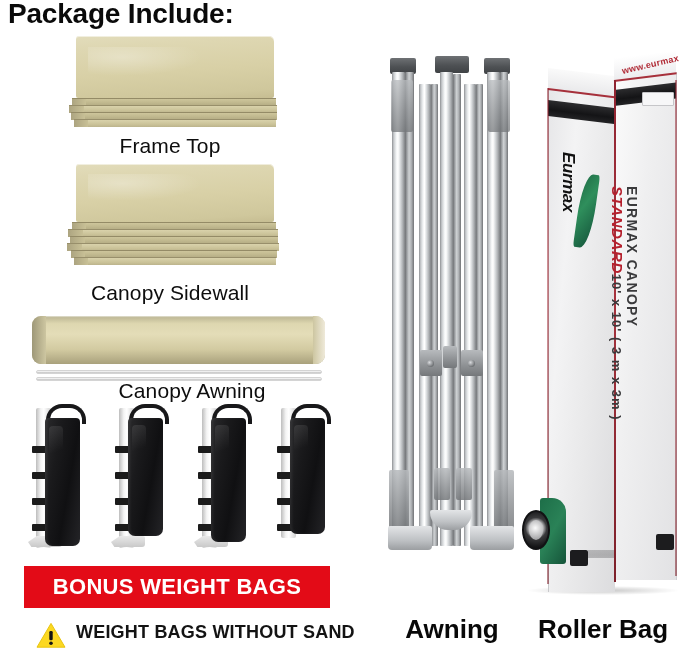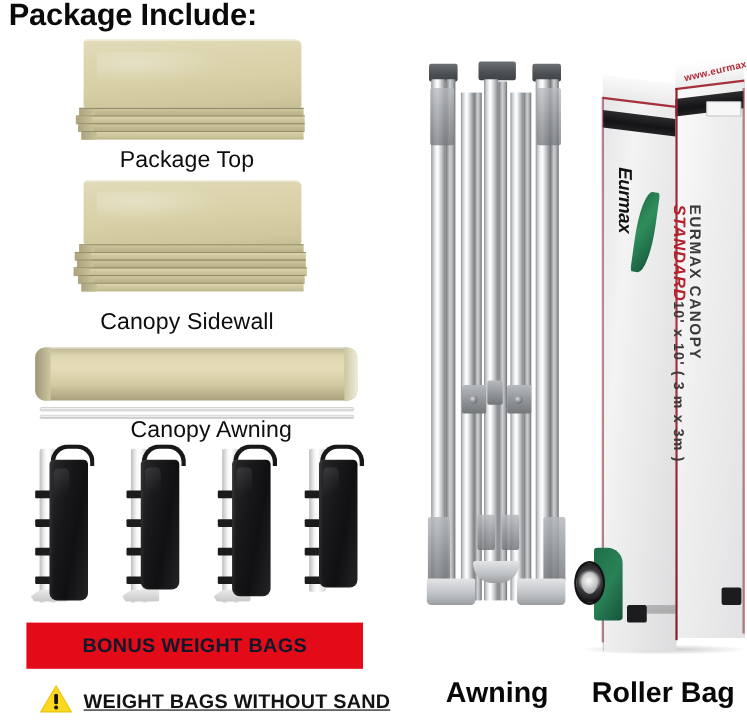--- a/index.html
+++ b/index.html
@@ -155,35 +155,34 @@
     left: 24px;
     top: 566px;
     width: 306px;
     height: 42px;
     background: #e30b17;
     display: flex;
     align-items: center;
     justify-content: center;
   }
   #bonus-banner-text {
-    color: #0f172a;
-    font-size: 18px;
+    color: #ffffff;
+    font-size: 22px;
     font-weight: bold;
     letter-spacing: 0.3px;
   }
 
   
   #warning-row {
     position: absolute;
     left: 36px;
     top: 622px;
     display: flex;
-    align-items: flex-end;
+    align-items: flex-start;
     gap: 10px;
-    text-decoration: underline;
   }
   #warning-text {
     font-size: 18px;
     font-weight: bold;
     color: #131313;
     letter-spacing: 0.2px;
   }
 
   
   #frame-group { position: absolute; left: 388px; top: 58px; width: 128px; height: 540px; }
@@ -390,21 +389,21 @@
     <div class="fold lightfold" style="top:69px; height:7px; left:-7px; width:105%;">
         <span class="fold-edge-l"></span>
       </div>
     <div class="fold" style="top:76px; height:7px; left:-5px; width:104%;">
         <span class="fold-edge-l"></span>
       </div>
     <div class="fold lightfold" style="top:83px; height:7px; left:-2px; width:102%;">
         <span class="fold-edge-l"></span>
       </div>
   </div>
-  <div class="caption" style="left:0; top:134px; width:340px;">Package Top</div>
+  <div class="caption" style="left:0; top:134px; width:340px;">Frame Top</div>
 
   <div class="fabric-stack" style="left:76px; top:164px; width:198px; height:106px;">
     <div class="fab-top" style="height:58px;"></div>
     <div class="fold" style="top:58px; height:7px; left:-4px; width:103%;">
         <span class="fold-edge-l"></span>
       </div>
     <div class="fold lightfold" style="top:65px; height:7px; left:-8px; width:106%;">
         <span class="fold-edge-l"></span>
       </div>
     <div class="fold" style="top:72px; height:7px; left:-6px; width:105%;">

